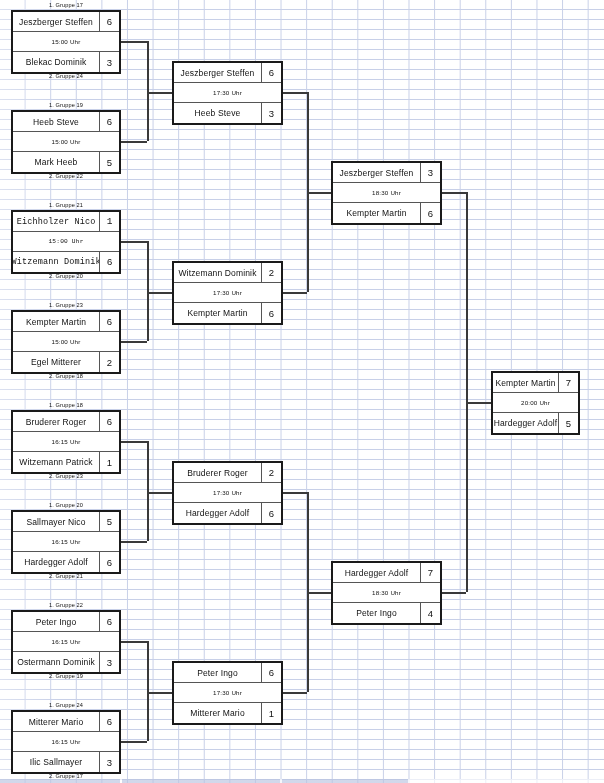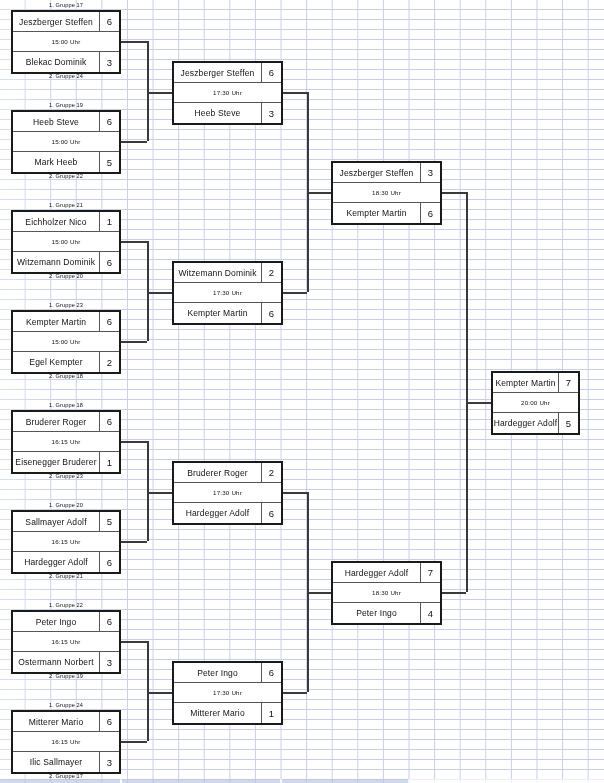--- a/index.html
+++ b/index.html
@@ -125,21 +125,21 @@
       <div class="row time">
         <div class="ptime">15:00 Uhr</div>
       </div>
       <div class="row player2">
         <div class="pname">Mark Heeb</div>
         <div class="pscore">5</div>
       </div>
     </div>
     <div class="grouplabel" style="left: 11px; top: 102px; width: 110px;">1. Gruppe 19</div>
     <div class="grouplabel" style="left: 11px; top: 173px; width: 110px;">2. Gruppe 22</div>
-    <div class="match" style="left: 11px; top: 210px; width: 110px;">
+    <div class="match" style="left: 11px; top: 210px; width: 110px; font-family: Liberation Mono, monospace;">
       <div class="row player">
         <div class="pname">Eichholzer Nico</div>
         <div class="pscore">1</div>
       </div>
       <div class="row time">
         <div class="ptime">15:00 Uhr</div>
       </div>
       <div class="row player2">
         <div class="pname">Witzemann Dominik</div>
         <div class="pscore">6</div>
@@ -149,44 +149,44 @@
     <div class="grouplabel" style="left: 11px; top: 273px; width: 110px;">2. Gruppe 20</div>
     <div class="match" style="left: 11px; top: 310px; width: 110px;">
       <div class="row player">
         <div class="pname">Kempter Martin</div>
         <div class="pscore">6</div>
       </div>
       <div class="row time">
         <div class="ptime">15:00 Uhr</div>
       </div>
       <div class="row player2">
-        <div class="pname">Egel Kempter</div>
+        <div class="pname">Egel Mitterer</div>
         <div class="pscore">2</div>
       </div>
     </div>
     <div class="grouplabel" style="left: 11px; top: 302px; width: 110px;">1. Gruppe 23</div>
     <div class="grouplabel" style="left: 11px; top: 373px; width: 110px;">2. Gruppe 18</div>
     <div class="match" style="left: 11px; top: 410px; width: 110px;">
       <div class="row player">
         <div class="pname">Bruderer Roger</div>
         <div class="pscore">6</div>
       </div>
       <div class="row time">
         <div class="ptime">16:15 Uhr</div>
       </div>
       <div class="row player2">
-        <div class="pname">Eisenegger Bruderer</div>
+        <div class="pname">Witzemann Patrick</div>
         <div class="pscore">1</div>
       </div>
     </div>
     <div class="grouplabel" style="left: 11px; top: 402px; width: 110px;">1. Gruppe 18</div>
     <div class="grouplabel" style="left: 11px; top: 473px; width: 110px;">2. Gruppe 23</div>
     <div class="match" style="left: 11px; top: 510px; width: 110px;">
       <div class="row player">
-        <div class="pname">Sallmayer Adolf</div>
+        <div class="pname">Sallmayer Nico</div>
         <div class="pscore">5</div>
       </div>
       <div class="row time">
         <div class="ptime">16:15 Uhr</div>
       </div>
       <div class="row player2">
         <div class="pname">Hardegger Adolf</div>
         <div class="pscore">6</div>
       </div>
     </div>
@@ -194,21 +194,21 @@
     <div class="grouplabel" style="left: 11px; top: 573px; width: 110px;">2. Gruppe 21</div>
     <div class="match" style="left: 11px; top: 610px; width: 110px;">
       <div class="row player">
         <div class="pname">Peter Ingo</div>
         <div class="pscore">6</div>
       </div>
       <div class="row time">
         <div class="ptime">16:15 Uhr</div>
       </div>
       <div class="row player2">
-        <div class="pname">Ostermann Norbert</div>
+        <div class="pname">Ostermann Dominik</div>
         <div class="pscore">3</div>
       </div>
     </div>
     <div class="grouplabel" style="left: 11px; top: 602px; width: 110px;">1. Gruppe 22</div>
     <div class="grouplabel" style="left: 11px; top: 673px; width: 110px;">2. Gruppe 19</div>
     <div class="match" style="left: 11px; top: 710px; width: 110px;">
       <div class="row player">
         <div class="pname">Mitterer Mario</div>
         <div class="pscore">6</div>
       </div>

